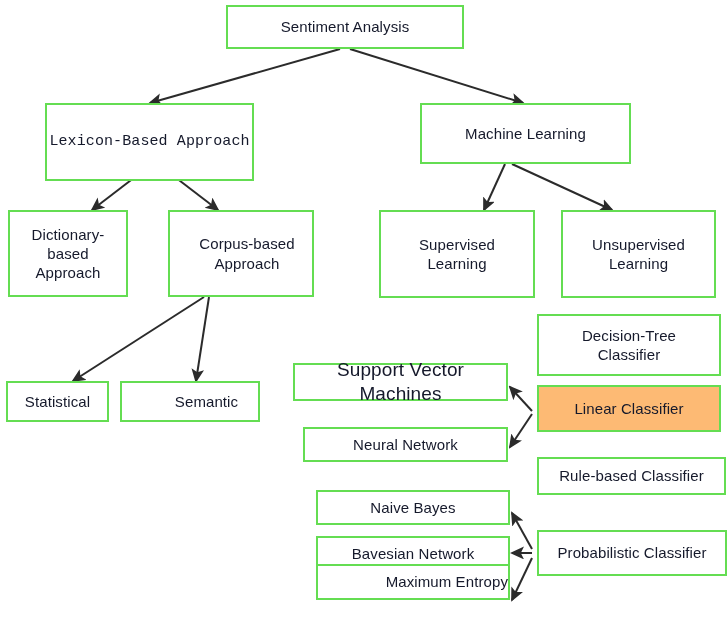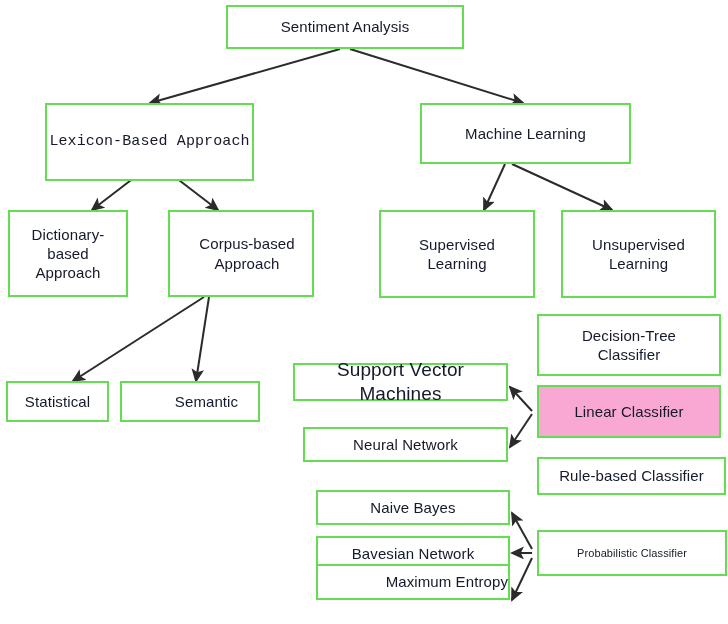--- a/index.html
+++ b/index.html
@@ -81,23 +81,23 @@
       <div class="node" style="left: 168px; top: 210px; width: 146px; height: 87px; font-size: 15px; border-color: rgb(100, 221, 82); background: rgb(255, 255, 255); color: rgb(21, 25, 43); padding-left: 12px;"><span>Corpus-based
 Approach</span></div>
       <div class="node" style="left: 379px; top: 210px; width: 156px; height: 88px; font-size: 15px; border-color: rgb(100, 221, 82); background: rgb(255, 255, 255); color: rgb(21, 25, 43);"><span>Supervised
 Learning</span></div>
       <div class="node" style="left: 561px; top: 210px; width: 155px; height: 88px; font-size: 15px; border-color: rgb(100, 221, 82); background: rgb(255, 255, 255); color: rgb(21, 25, 43);"><span>Unsupervised
 Learning</span></div>
       <div class="node" style="left: 6px; top: 381px; width: 103px; height: 41px; font-size: 15px; border-color: rgb(100, 221, 82); background: rgb(255, 255, 255); color: rgb(21, 25, 43);"><span>Statistical</span></div>
       <div class="node" style="left: 120px; top: 381px; width: 140px; height: 41px; font-size: 15px; border-color: rgb(100, 221, 82); background: rgb(255, 255, 255); color: rgb(21, 25, 43); padding-left: 33px;"><span>Semantic</span></div>
       <div class="node" style="left: 537px; top: 314px; width: 184px; height: 62px; font-size: 15px; border-color: rgb(100, 221, 82); background: rgb(255, 255, 255); color: rgb(21, 25, 43);"><span>Decision-Tree
 Classifier</span></div>
-      <div class="node" style="left: 537px; top: 385px; width: 184px; height: 53px; font-size: 15px; border-color: rgb(100, 221, 82); background: #f9a8d4; color: rgb(21, 25, 43);"><span>Linear Classifier</span></div>
+      <div class="node" style="left: 537px; top: 385px; width: 184px; height: 47px; font-size: 15px; border-color: rgb(100, 221, 82); background: #fdba74; color: rgb(21, 25, 43);"><span>Linear Classifier</span></div>
       <div class="node" style="left: 537px; top: 457px; width: 189px; height: 38px; font-size: 15px; border-color: rgb(100, 221, 82); background: rgb(255, 255, 255); color: rgb(21, 25, 43);"><span>Rule-based Classifier</span></div>
       <div class="node" style="left: 293px; top: 363px; width: 215px; height: 38px; font-size: 19px; border-color: rgb(100, 221, 82); background: rgb(255, 255, 255); color: rgb(21, 25, 43);"><span>Support Vector Machines</span></div>
       <div class="node" style="left: 303px; top: 427px; width: 205px; height: 35px; font-size: 15px; border-color: rgb(100, 221, 82); background: rgb(255, 255, 255); color: rgb(21, 25, 43);"><span>Neural Network</span></div>
-      <div class="node" style="left: 537px; top: 530px; width: 190px; height: 46px; font-size: 11px; border-color: rgb(100, 221, 82); background: rgb(255, 255, 255); color: rgb(21, 25, 43);"><span>Probabilistic Classifier</span></div>
+      <div class="node" style="left: 537px; top: 530px; width: 190px; height: 46px; font-size: 15px; border-color: rgb(100, 221, 82); background: rgb(255, 255, 255); color: rgb(21, 25, 43);"><span>Probabilistic Classifier</span></div>
       <div class="node" style="left: 316px; top: 490px; width: 194px; height: 35px; font-size: 15px; border-color: rgb(100, 221, 82); background: rgb(255, 255, 255); color: rgb(21, 25, 43);"><span>Naive Bayes</span></div>
       <div class="node" style="left: 316px; top: 536px; width: 194px; height: 36px; font-size: 15px; border-color: rgb(100, 221, 82); background: rgb(255, 255, 255); color: rgb(21, 25, 43);"><span>Bavesian Network</span></div>
       <div class="node" style="left: 316px; top: 564px; width: 194px; height: 36px; font-size: 15px; border-color: rgb(100, 221, 82); background: rgb(255, 255, 255); color: rgb(21, 25, 43); justify-content: flex-end;"><span>Maximum Entropy</span></div>
     </div>
 
 </div>
 
 </body></html>

